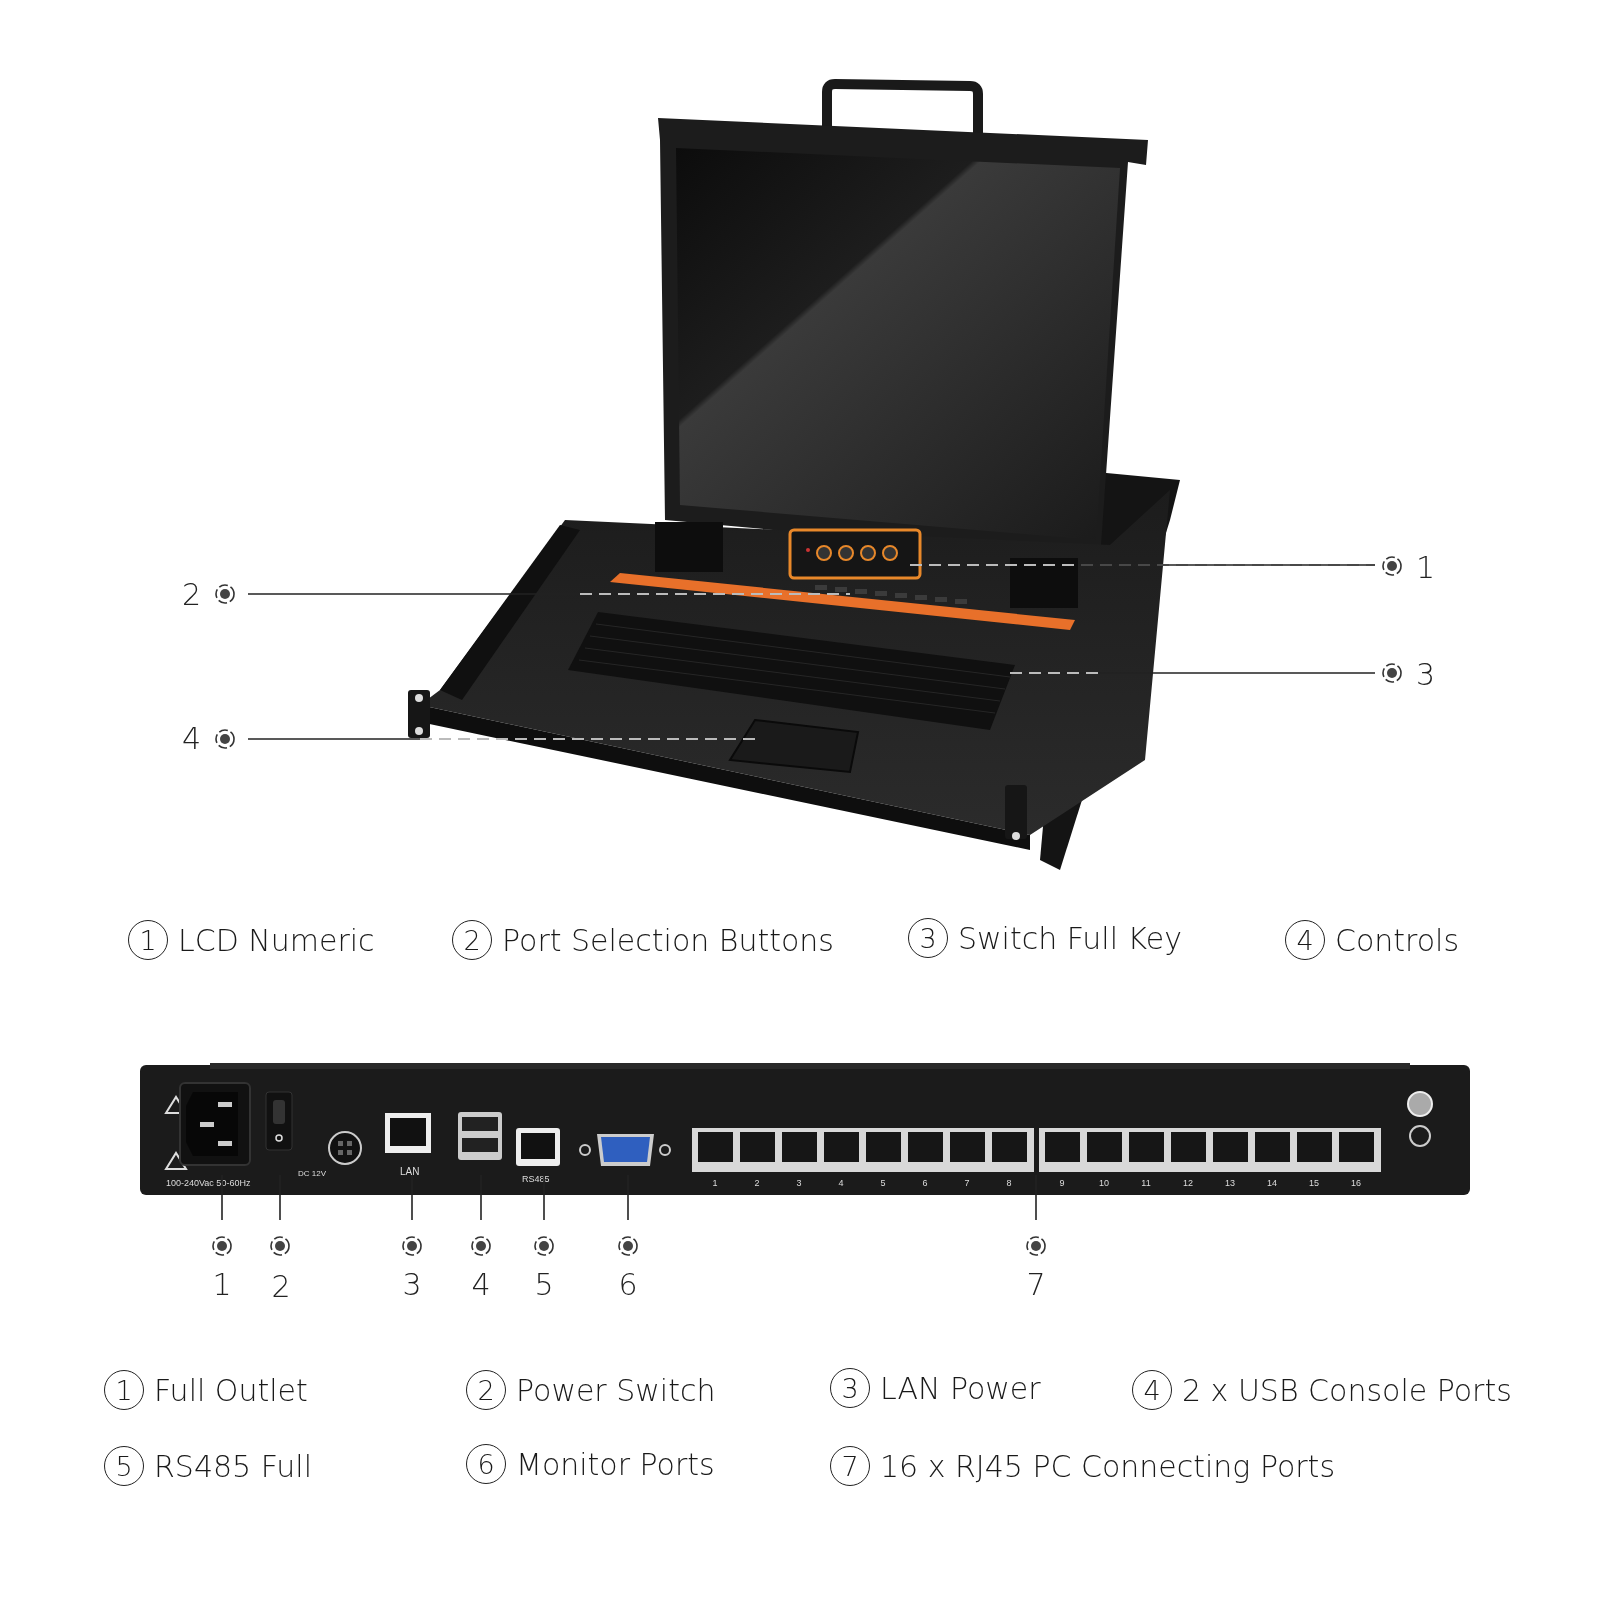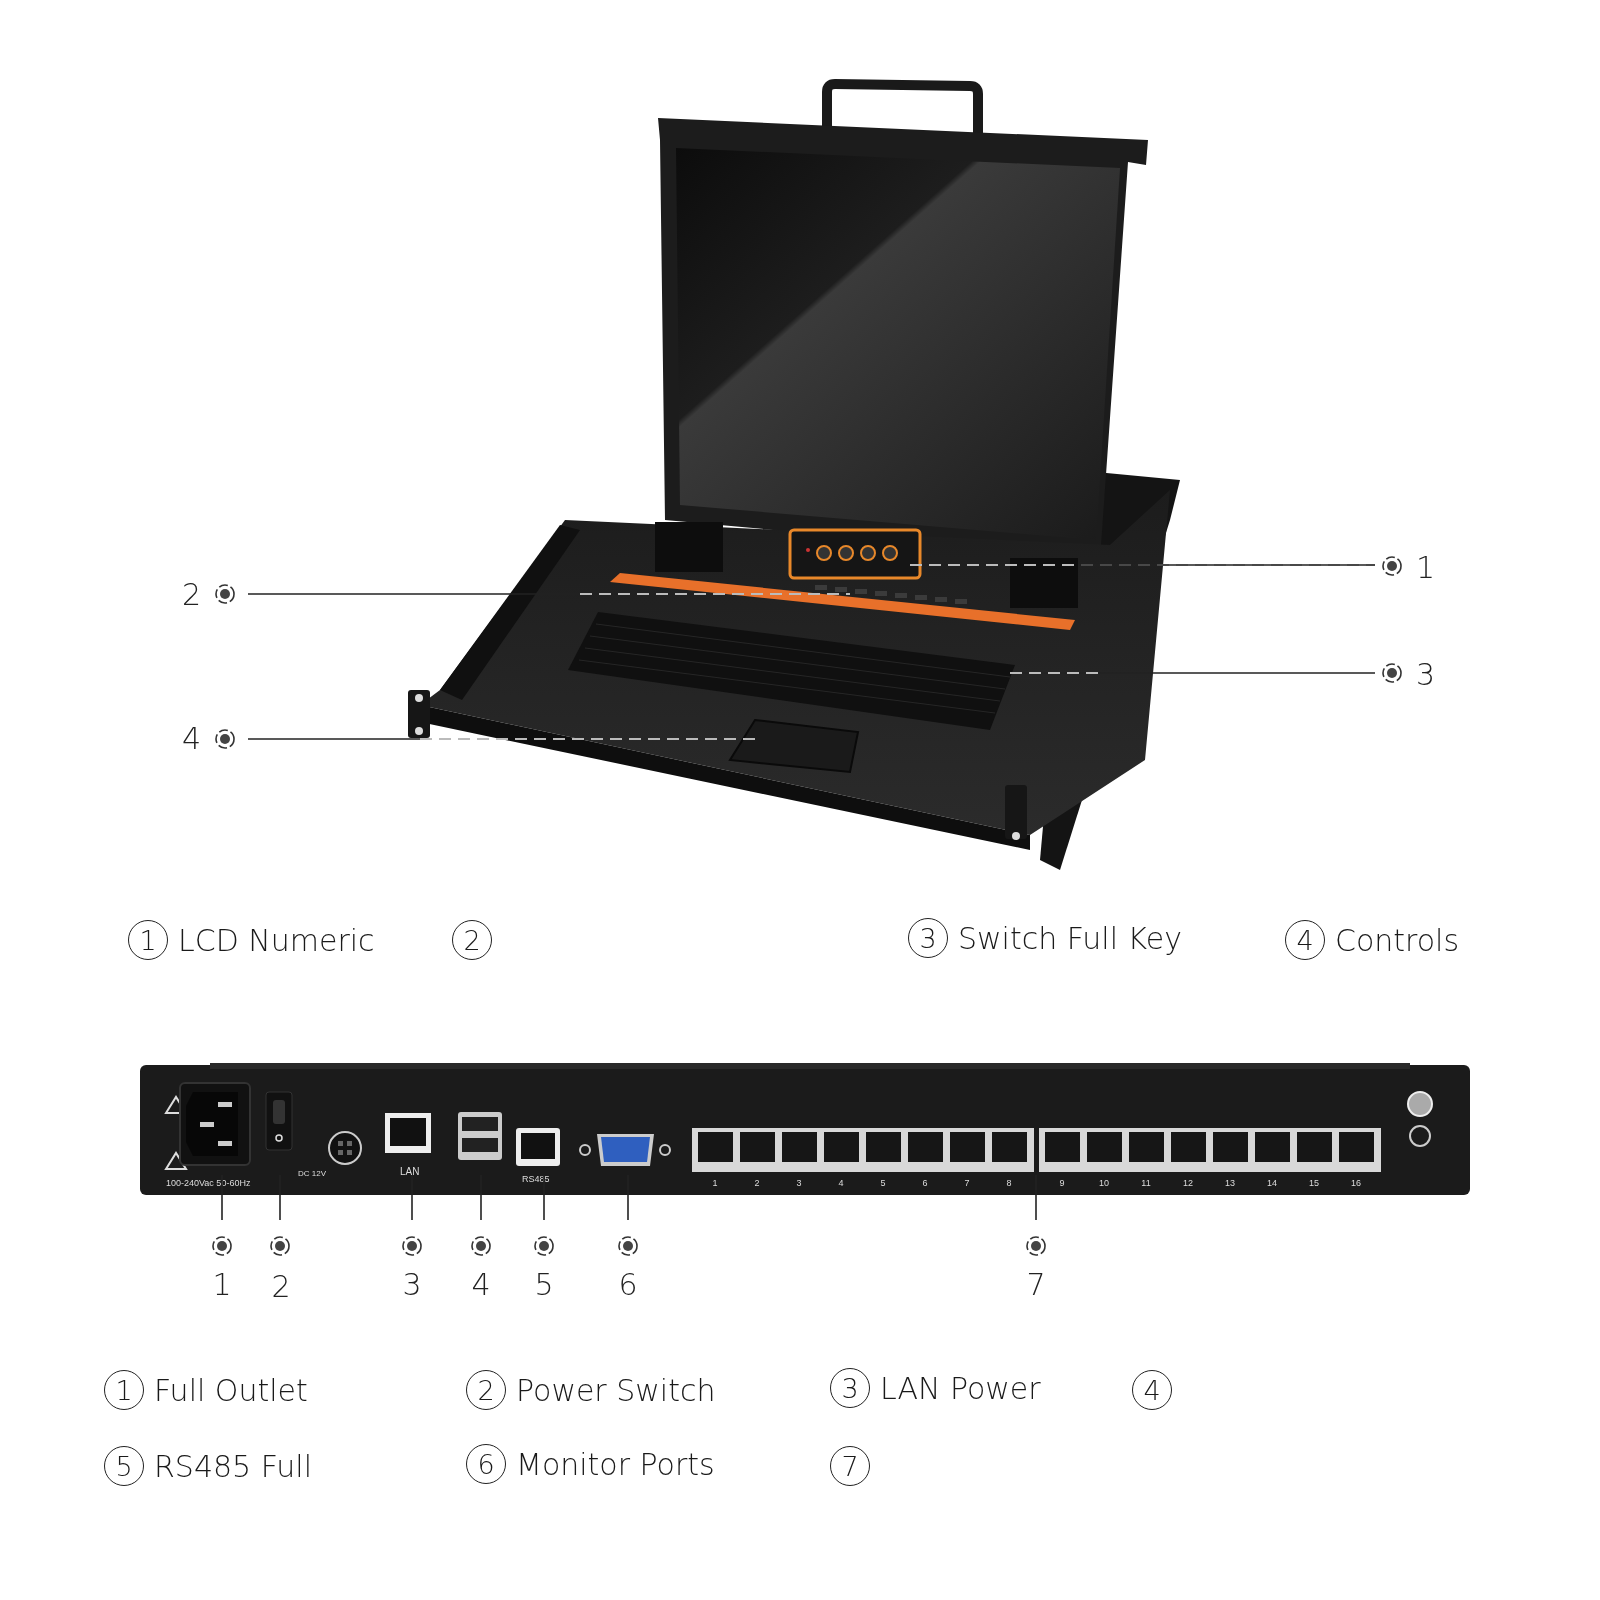--- a/index.html
+++ b/index.html
@@ -116,20 +116,21 @@
     <circle cx="11" cy="11" r="9" fill="none" stroke="#333" stroke-width="1.6" stroke-dasharray="9 3"></circle>
     <circle cx="11" cy="11" r="5" fill="#444"></circle>
   </svg>
 
 <div class="legend-item" style="left:128px;top:920px">
   <span class="legend-circle">1</span>
   <span>LCD Numeric</span>
 </div>
 <div class="legend-item" style="left:452px;top:920px">
   <span class="legend-circle">2</span>
+  <span>Port Selection Buttons</span>
 </div>
 <div class="legend-item" style="left:908px;top:918px">
   <span class="legend-circle">3</span>
   <span>Switch Full Key</span>
 </div>
 <div class="legend-item" style="left:1285px;top:920px">
   <span class="legend-circle">4</span>
   <span>Controls</span>
 </div>
 
@@ -275,24 +276,26 @@
 <div class="legend-item" style="left:466px;top:1370px">
   <span class="legend-circle">2</span>
   <span>Power Switch</span>
 </div>
 <div class="legend-item" style="left:830px;top:1368px">
   <span class="legend-circle">3</span>
   <span>LAN Power</span>
 </div>
 <div class="legend-item" style="left:1132px;top:1370px">
   <span class="legend-circle">4</span>
+  <span>2 x USB Console Ports</span>
 </div>
 <div class="legend-item" style="left:104px;top:1446px">
   <span class="legend-circle">5</span>
   <span>RS485 Full</span>
 </div>
 <div class="legend-item" style="left:466px;top:1444px">
   <span class="legend-circle">6</span>
   <span>Monitor Ports</span>
 </div>
 <div class="legend-item" style="left:830px;top:1446px">
   <span class="legend-circle">7</span>
+  <span>16 x RJ45 PC Connecting Ports</span>
 </div>
 
 </body></html>

